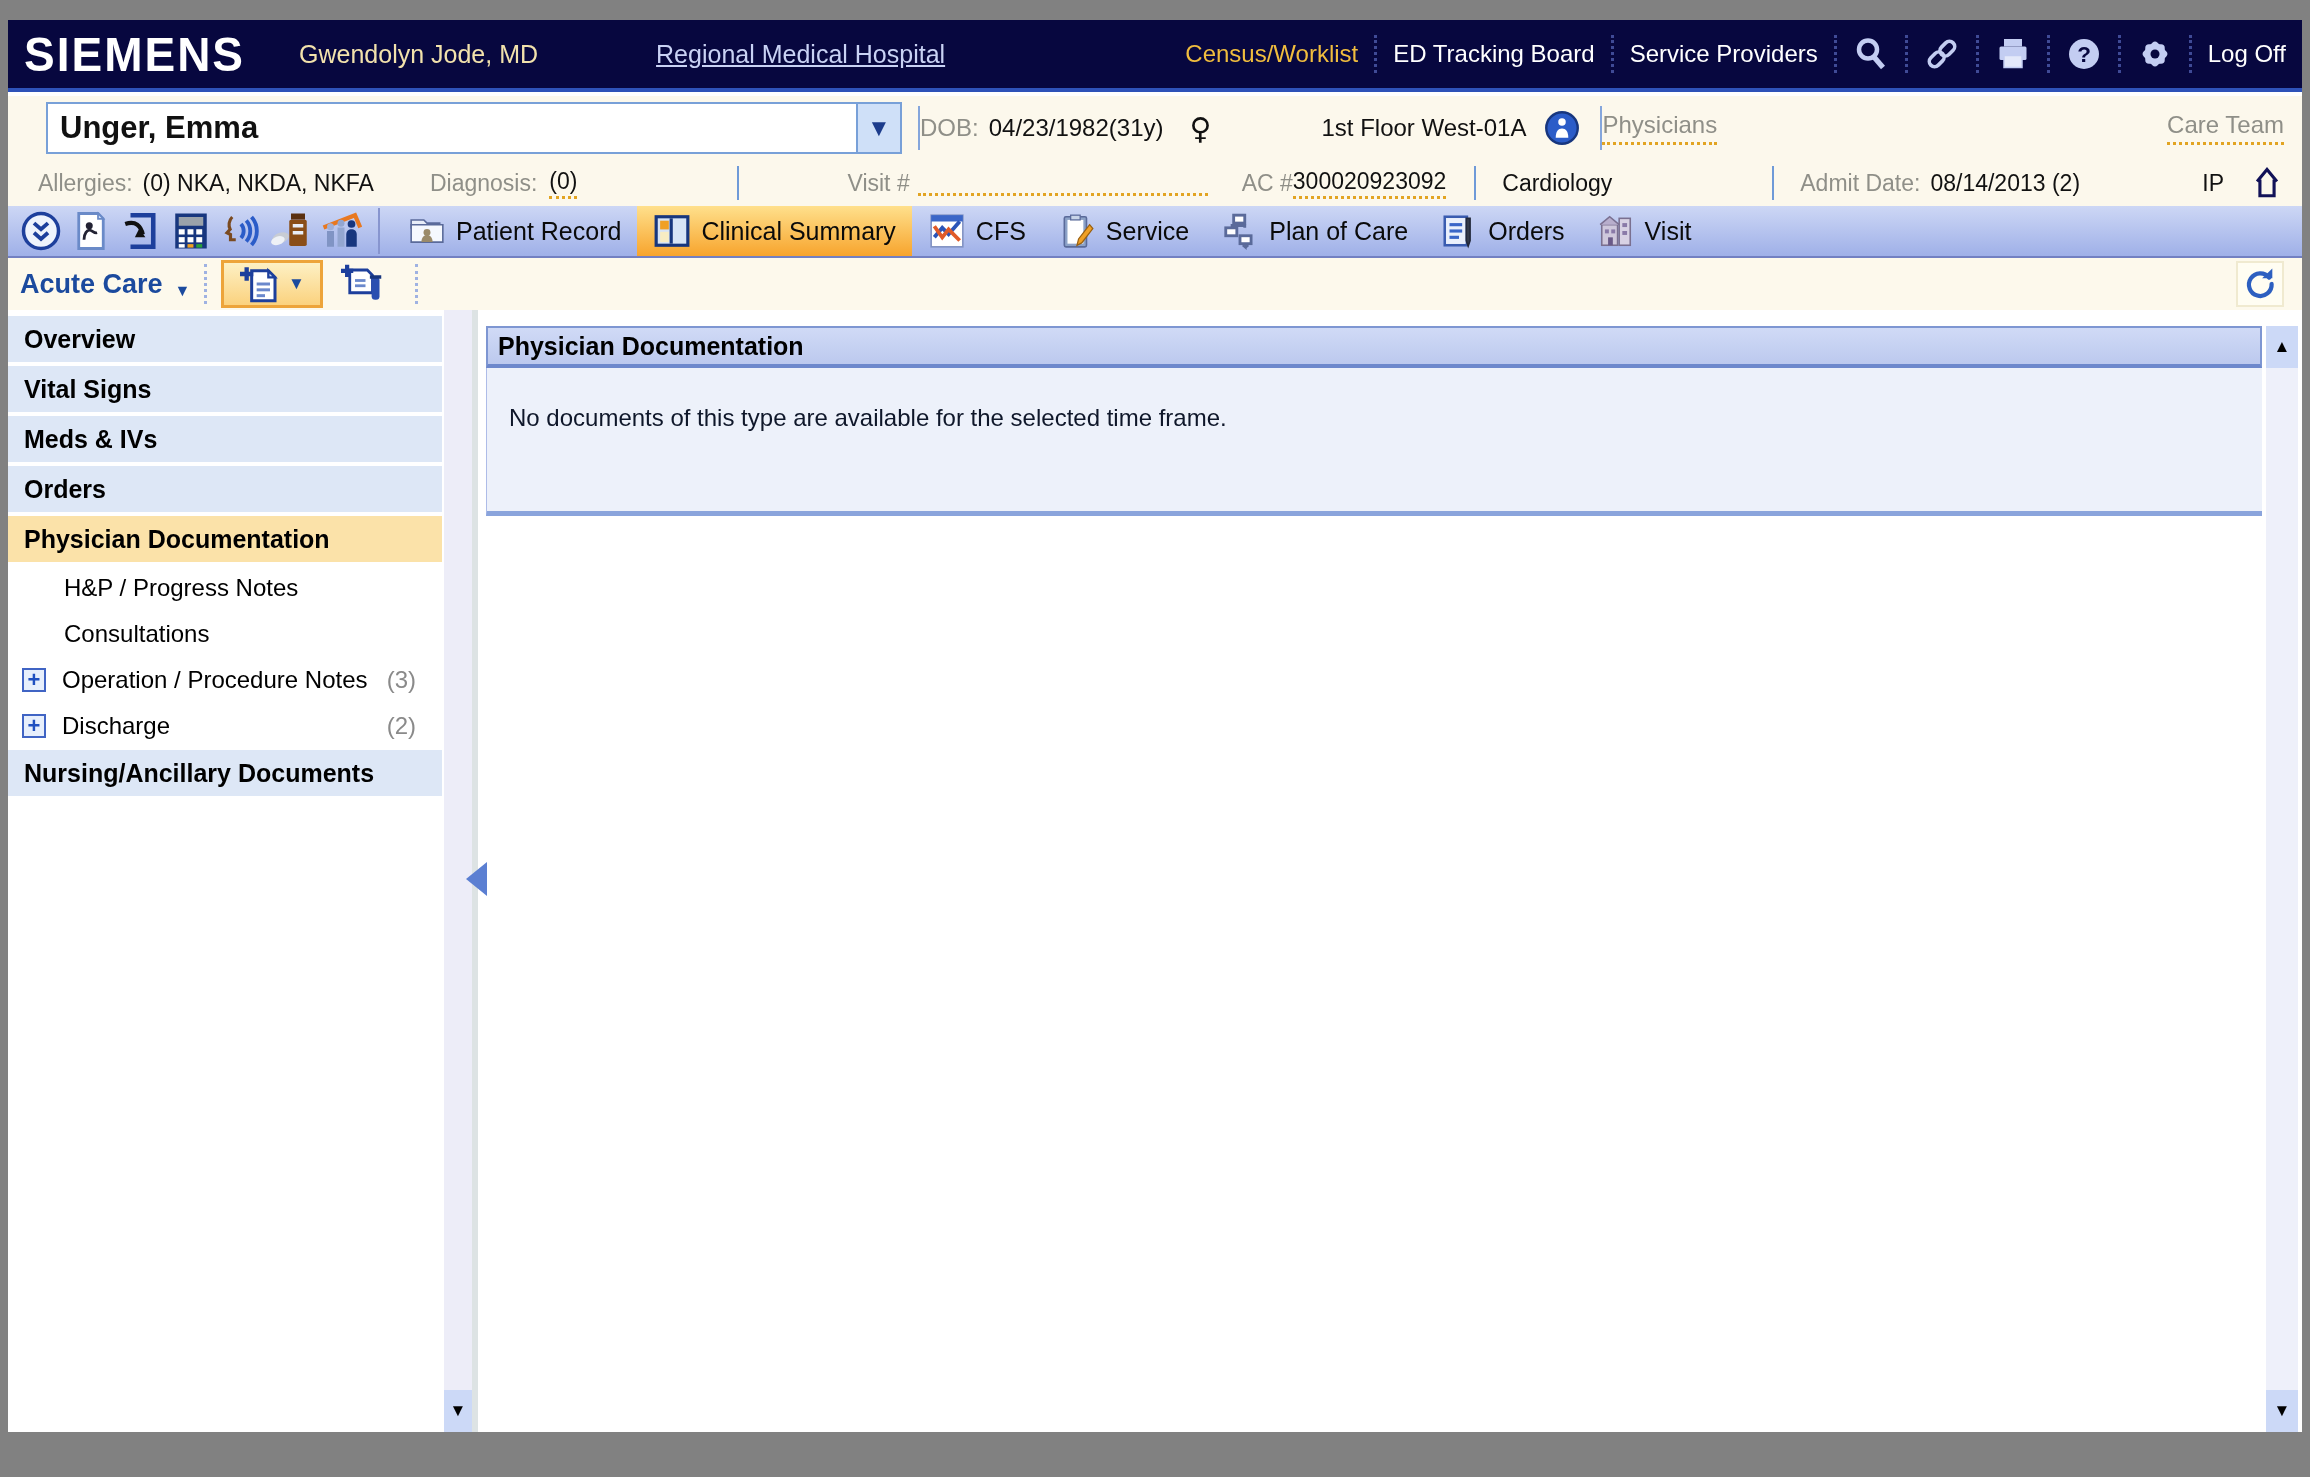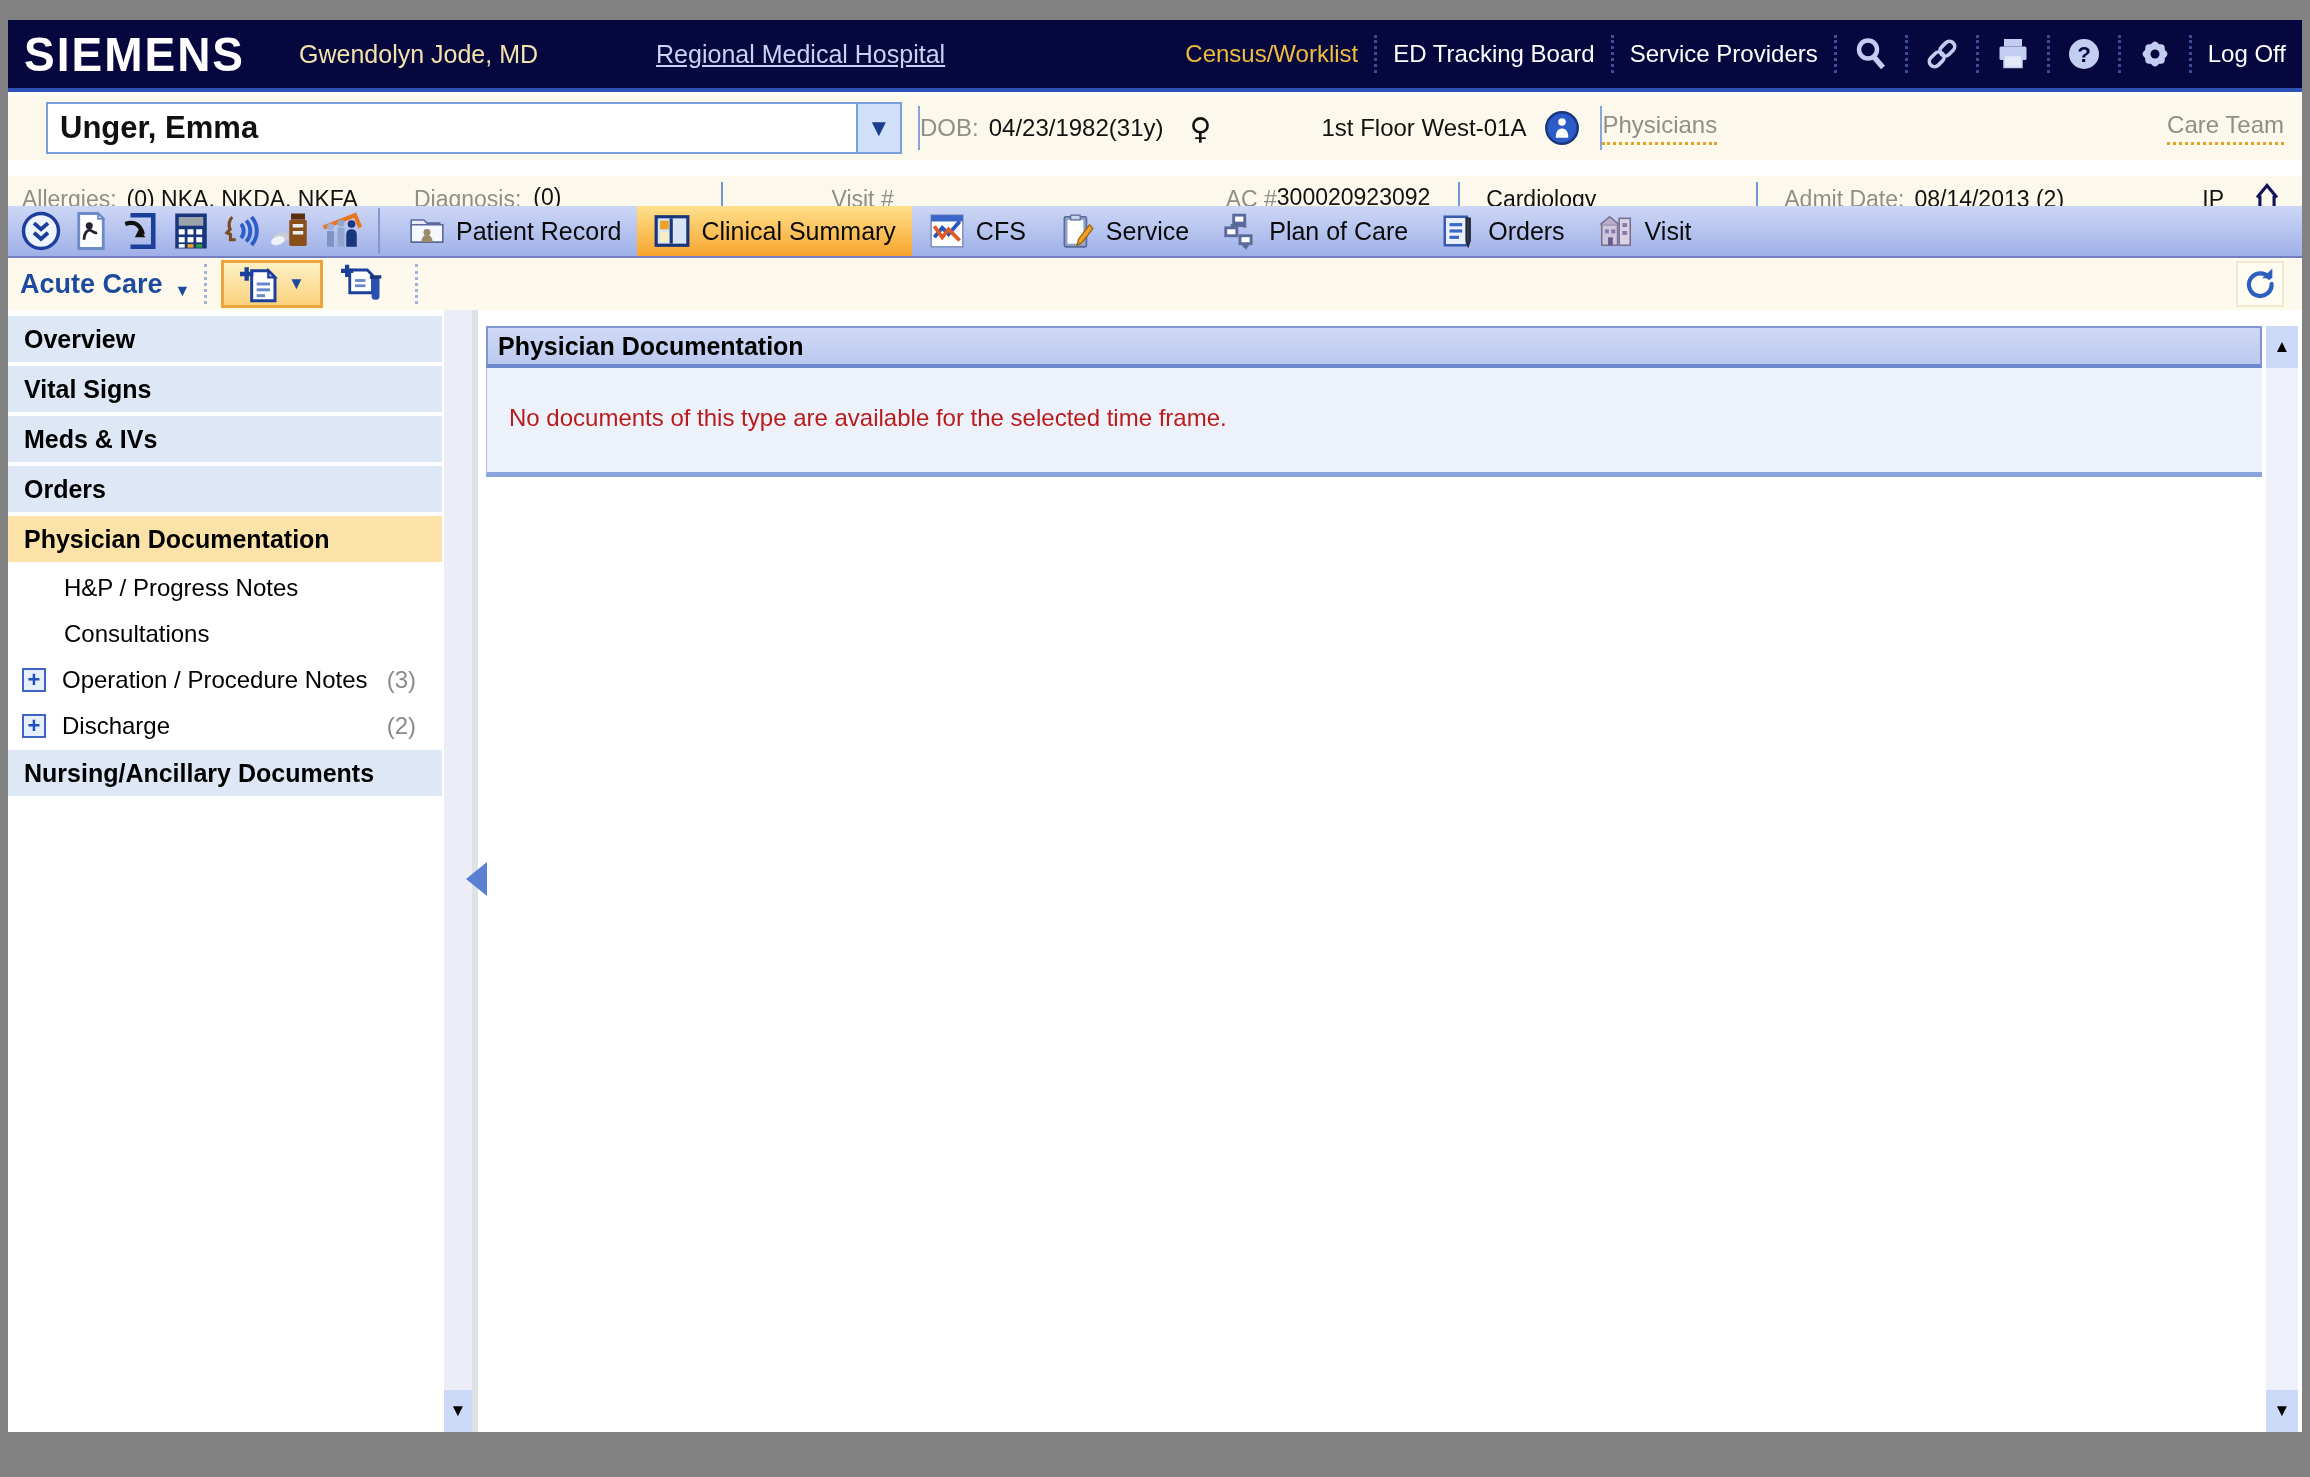--- a/index.html
+++ b/index.html
@@ -24,21 +24,21 @@
   .combo-text{font-size:31px;font-weight:bold;color:#111;line-height:48px;padding-left:12px}
   .combo-btn{position:absolute;right:0;top:0;width:44px;height:100%;background:#cfe0f8;border-left:2px solid #78a0d8;display:flex;align-items:center;justify-content:center;color:#1c3c8c;font-size:19px;cursor:pointer}
   .vsep{width:2px;height:44px;background:#85a6dc;flex:none}
   .lbl{color:#8f8f88}.val{color:#111}
   .pbar span{font-size:24px;white-space:nowrap}
   .gender{font-size:30px!important;color:#111;font-family:"DejaVu Sans",sans-serif}
   .dotted-link{border-bottom:3px dotted #e2a422;padding-bottom:3px;cursor:pointer}
   .info-ico{width:36px;height:36px;cursor:pointer}
 
   
-  .ibar{position:absolute;left:0;top:156px;width:100%;height:46px;background:#fcf8ec;display:flex;align-items:center;padding-left:14px}
+  .ibar{position:absolute;left:0;top:140px;width:100%;height:46px;background:#fcf8ec;display:flex;align-items:center;padding-left:30px}
   .ibar span{font-size:23px;white-space:nowrap}
   .isep{width:2px;height:34px;background:#6f9ad8;flex:none}
   .dotted-val{border-bottom:3px dotted #e2a422;padding-bottom:1px;cursor:pointer}
   .visit-blank{width:290px;height:26px;border-bottom:3px dotted #e2a422;margin-left:8px;cursor:pointer}
   .home-ico{width:34px;height:34px;margin:0 18px 0 26px;cursor:pointer}
 
   
   .toolbar{position:absolute;left:0;top:186px;width:100%;height:52px;background:linear-gradient(#cdd7f5,#9fb0e8);border-bottom:2px solid #7280c2;display:flex;align-items:center;padding-left:8px}
   .tb-ico{width:42px;height:42px;margin:0 4px;cursor:pointer;flex:none}
   .tb-sep{width:2px;height:46px;background:#8795cf;margin:0 12px;flex:none}
@@ -67,21 +67,21 @@
   .srow.sub{background:#fff;font-weight:normal;font-size:24px;padding-left:56px;margin-bottom:2px;height:44px}
   .srow.expand{background:#fff;font-weight:normal;font-size:24px;padding-left:14px;height:44px;margin-bottom:2px}
   .plusbox{width:24px;height:24px;border:2px solid #4064c4;background:#e7effc;color:#2050c0;font-weight:bold;font-size:22px;line-height:19px;text-align:center;margin-right:16px;flex:none;cursor:pointer}
   .count{margin-left:auto;margin-right:26px;color:#8a8a8a;font-weight:normal}
   .side-scroll{position:absolute;left:436px;top:0;width:34px;height:1122px;background:#ededf8;border-right:6px solid #dde3e4;cursor:pointer}
   .scroll-btn{position:absolute;left:0;width:100%;height:42px;background:#ccd9f7;color:#000;font-size:17px;display:flex;align-items:center;justify-content:center;cursor:pointer}
   .collapse-handle{position:absolute;left:458px;top:552px;width:0;height:0;border-top:17px solid transparent;border-bottom:17px solid transparent;border-right:21px solid #5b7fd2;cursor:pointer}
 
   .panel{position:absolute;left:478px;top:16px;width:1776px}
   .panel-head{height:42px;background:linear-gradient(#d0daf6,#bcc9ee);border:2px solid #7e96d2;border-bottom:4px solid #6d88cc;display:flex;align-items:center;padding-left:10px;font-size:25px;font-weight:bold;color:#000}
-  .panel-body{height:109px;background:#edf1fa;border-bottom:5px solid #8aa4dc;border-left:1px solid #aebce8;font-size:24px;color:#b91c1c;padding:36px 0 0 22px}
+  .panel-body{height:148px;background:#edf1fa;border-bottom:5px solid #8aa4dc;border-left:1px solid #aebce8;font-size:24px;color:#0f172a;padding:36px 0 0 22px}
   .main-scroll{position:absolute;right:4px;top:16px;width:32px;height:1106px;background:#eef0fa;cursor:pointer}
 
   
   .menu{position:absolute;left:212px;top:292px;width:260px;background:#fdf9e6;border:3px solid #efa32f;z-index:50;padding:2px 0}
   .menu-item{height:44px;line-height:44px;padding-left:14px;color:#2b50aa;font-size:25px;white-space:nowrap;cursor:pointer}
   .menu-item.active{background:#fcdf9e}
 </style>
 </head>
 <body>
 

